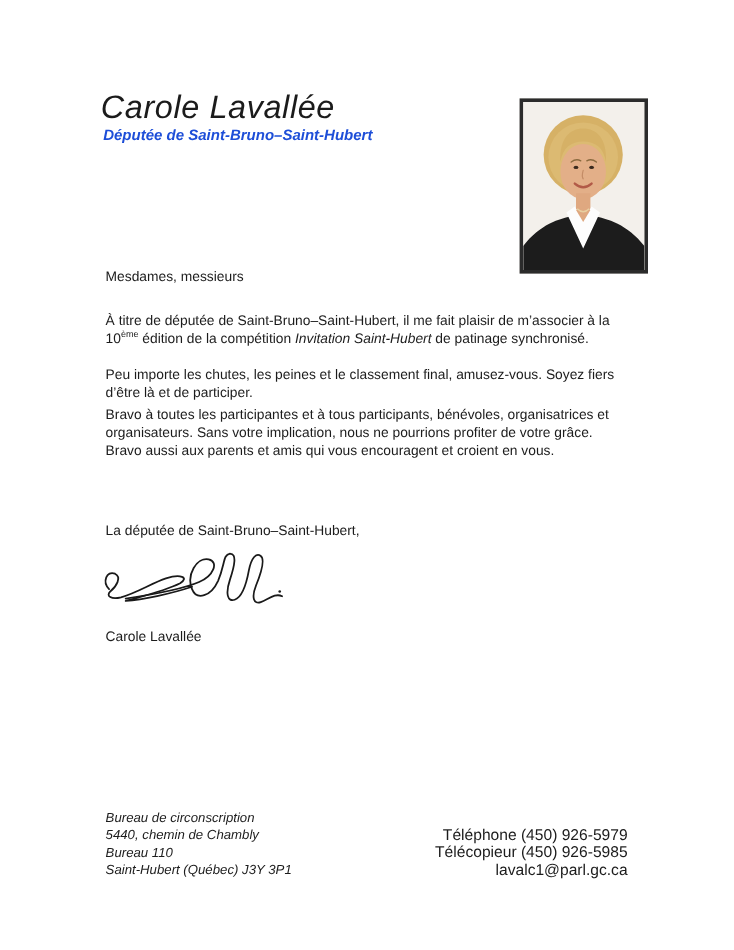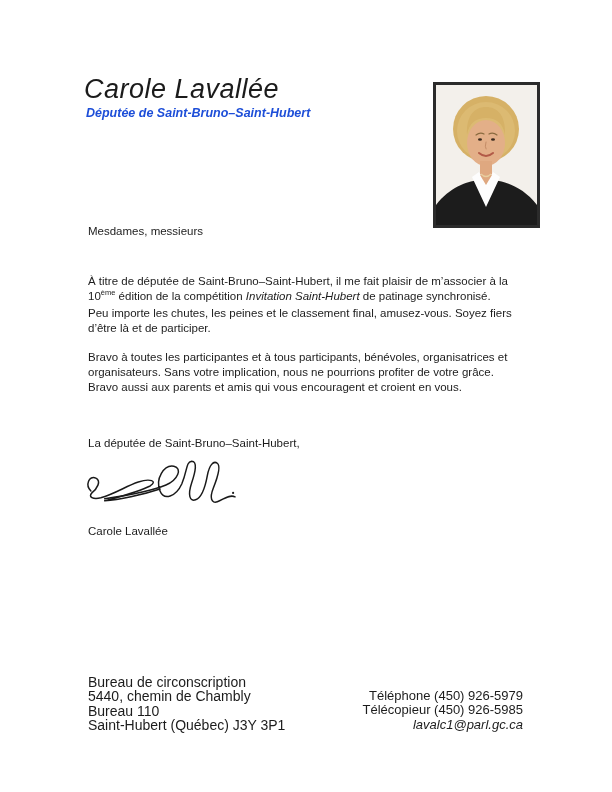--- a/index.html
+++ b/index.html
@@ -53,23 +53,23 @@
   
   .bodytext {
     position: absolute;
     left: 88px;
     font-size: 11.5px;
     line-height: 15px;
     color: #1c1c1c;
     white-space: nowrap;
   }
   .greeting   { top: 224px; }
-  .para1      { top: 274px; }
+  .para1      { top: 261px; }
   .para2      { top: 306px; }
-  .para3      { top: 350px; }
+  .para3      { top: 339px; }
   .closing    { top: 408px; margin-top: 28px; }
   .sig-name   { top: 524px; }
 
   .it  { font-style: italic; }
   sup.ord {
     font-size: 7.5px;
     line-height: 0;
     vertical-align: super;
   }
 
@@ -79,34 +79,35 @@
     top: 455px;
     width: 158px;
     height: 58px;
   }
 
   
   .footer-address {
     position: absolute;
     left: 88px;
     top: 675px;
-    font-size: 14px;
+    font-size: 11px;
     line-height: 14.4px;
     white-space: nowrap;
+    font-style: italic;
   }
   .footer-contact {
     position: absolute;
     right: 89px;
     top: 689px;
     font-size: 13px;
     line-height: 14.4px;
     text-align: right;
     white-space: nowrap;
   }
-  .footer-contact .email { font-style: italic; }
+  .footer-contact .email { }
 </style>
 </head>
 <body>
 
 <div class="page">
 
   <div class="sender-name">Carole Lavallée</div>
   <div class="sender-title">Députée de Saint-Bruno–Saint-Hubert</div>
 
   <div class="photo-frame">

